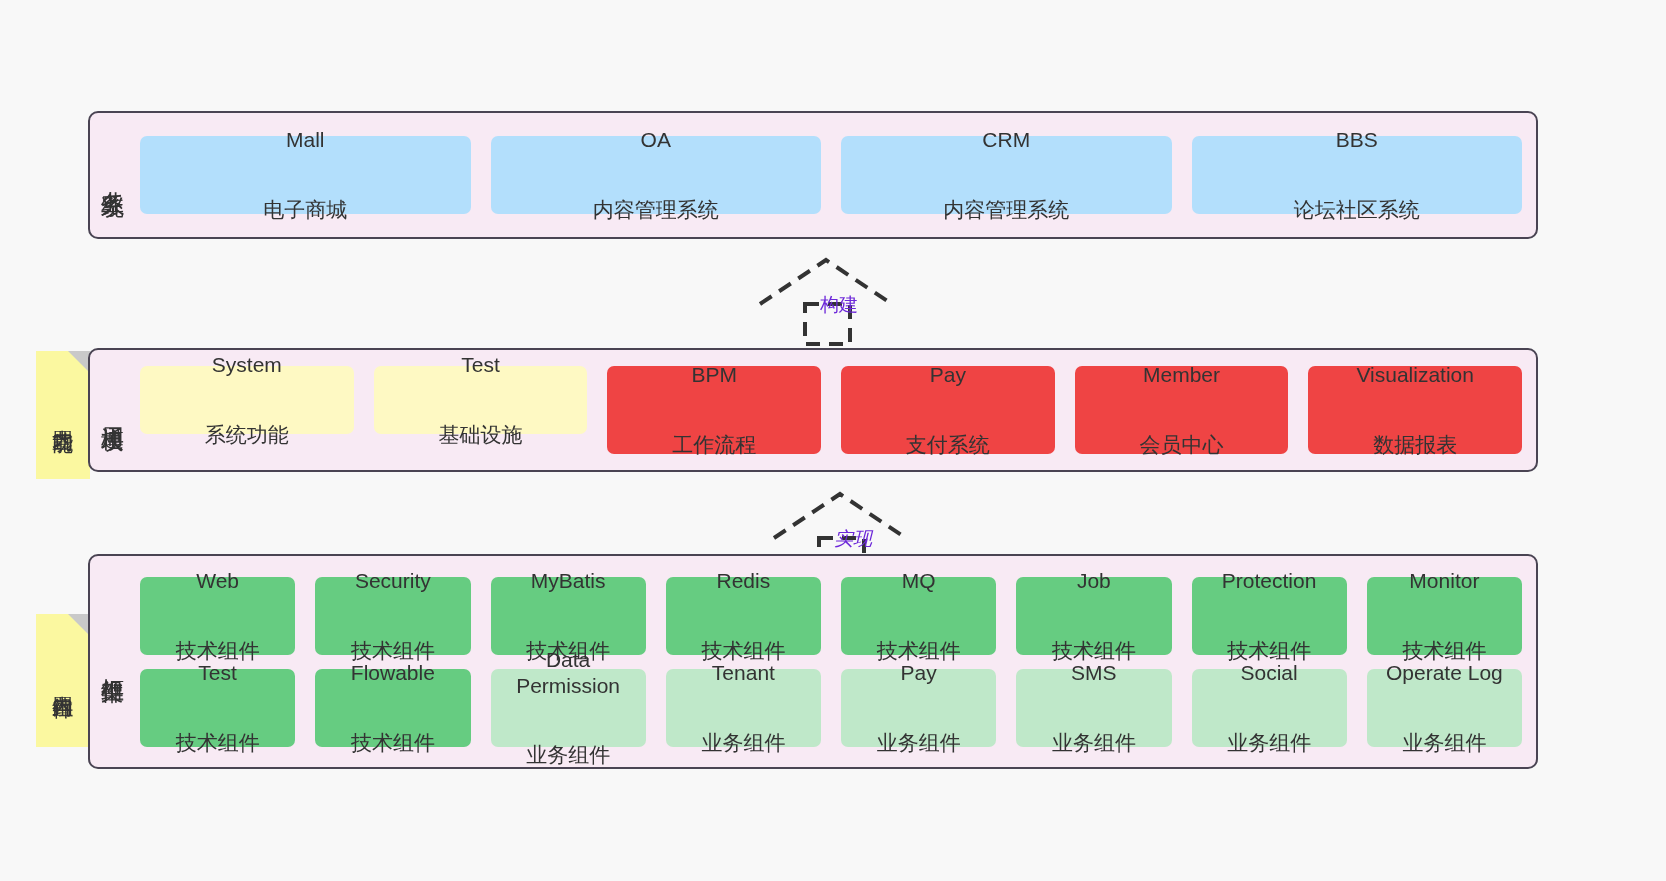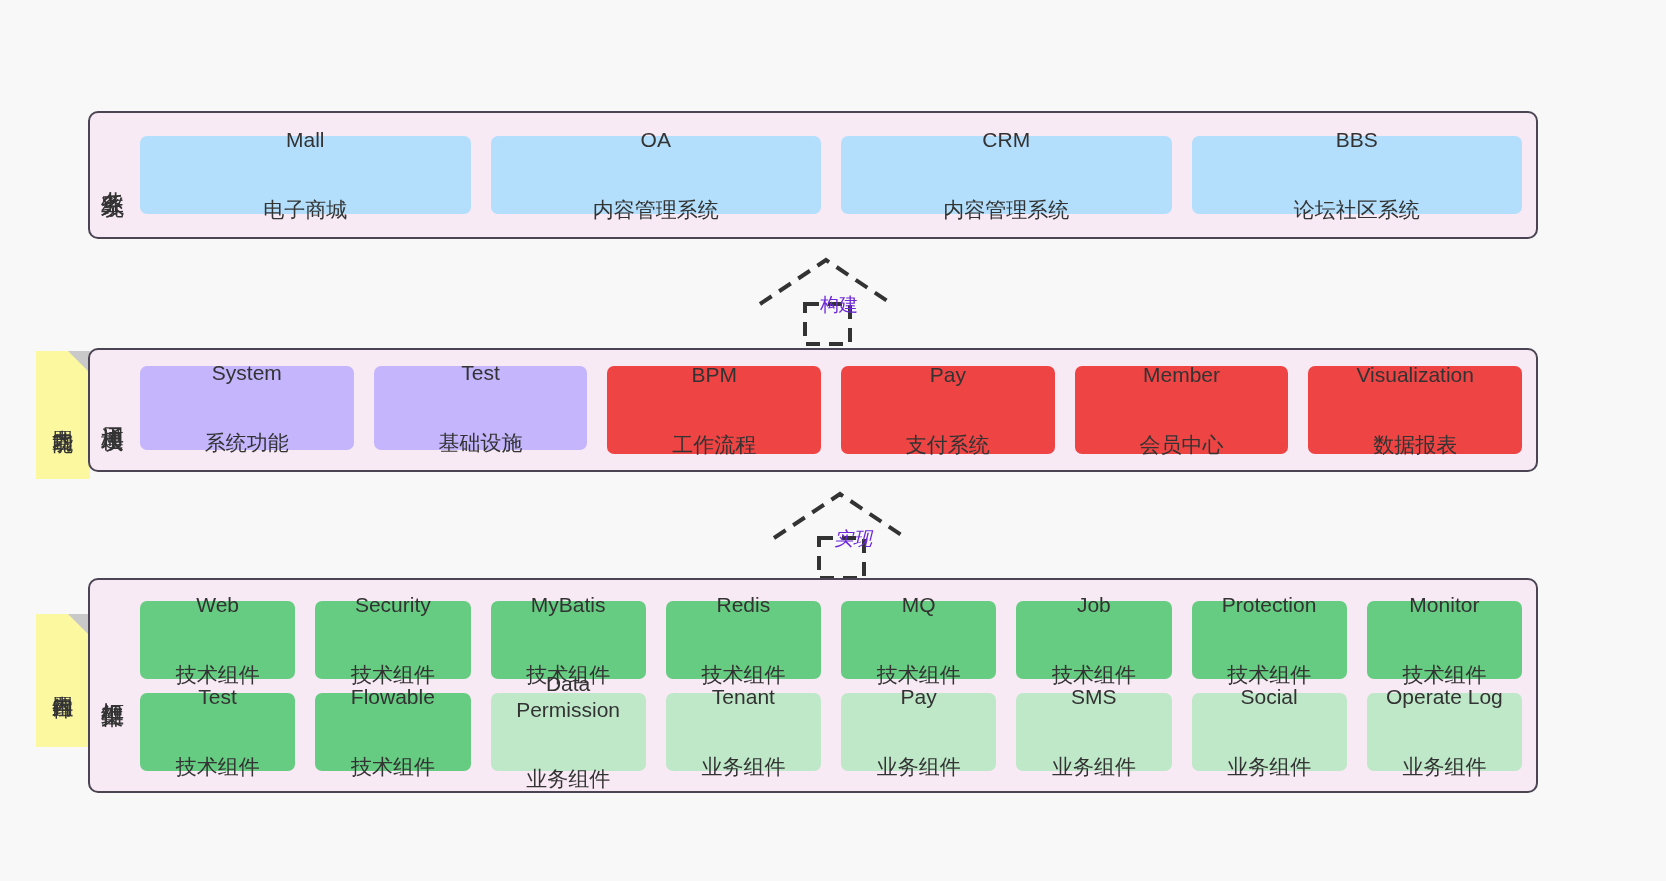--- a/index.html
+++ b/index.html
@@ -76,21 +76,21 @@
     line-height: 1.22;
     color: #333333;
     padding: 4px 6px;
     min-width: 0;
   }
   .node .en { white-space: nowrap; }
   .node .cn { white-space: nowrap; margin-top: 44px; }
   .node.wrap-en .en { white-space: normal; }
 
   .biz   { background: #b3dffc; height: 78px; }
-  .mod-strong { background: #c4b5fd; height: 84px; }
+  .mod-strong { background: #fef9c3; height: 68px; }
   .mod-soft   { background: #ef4444; height: 88px; }
   .tech  { background: #66cc81; height: 78px; }
   .bizc  { background: #bfe8c9; height: 78px; }
 
   
   .sticky {
     position: absolute;
     box-sizing: border-box;
     width: 54px;
     background: #fbf8a0;
@@ -209,21 +209,21 @@
       <path d="M 47 46 L 92 46 L 92 86 L 47 86 Z" fill="none" stroke="#333333" stroke-width="4" stroke-dasharray="14,9" stroke-linecap="butt"></path>
     </svg>
     <span class="conn-label" style="left:62px; top:34px;font-style:italic;">实现</span>
   </div>
 
   <div class="sticky" id="sticky-builtin-component" style="left:36px; top:614px; height:133px;">
     <span class="fold"></span>
     <span>内置组件</span>
   </div>
 
-  <div class="layer" id="layer-framework" style="left:88px; top:578px; width:1450px; height:215px;">
+  <div class="layer" id="layer-framework" style="left:88px; top:554px; width:1450px; height:215px;">
     <div class="layer-title">框架组件</div>
     <div class="layer-body">
 
       <div class="row">
         <div class="node tech">
           <span class="en">Web</span>
           <span class="cn">技术组件</span>
         </div>
         <div class="node tech">
           <span class="en">Security</span>

